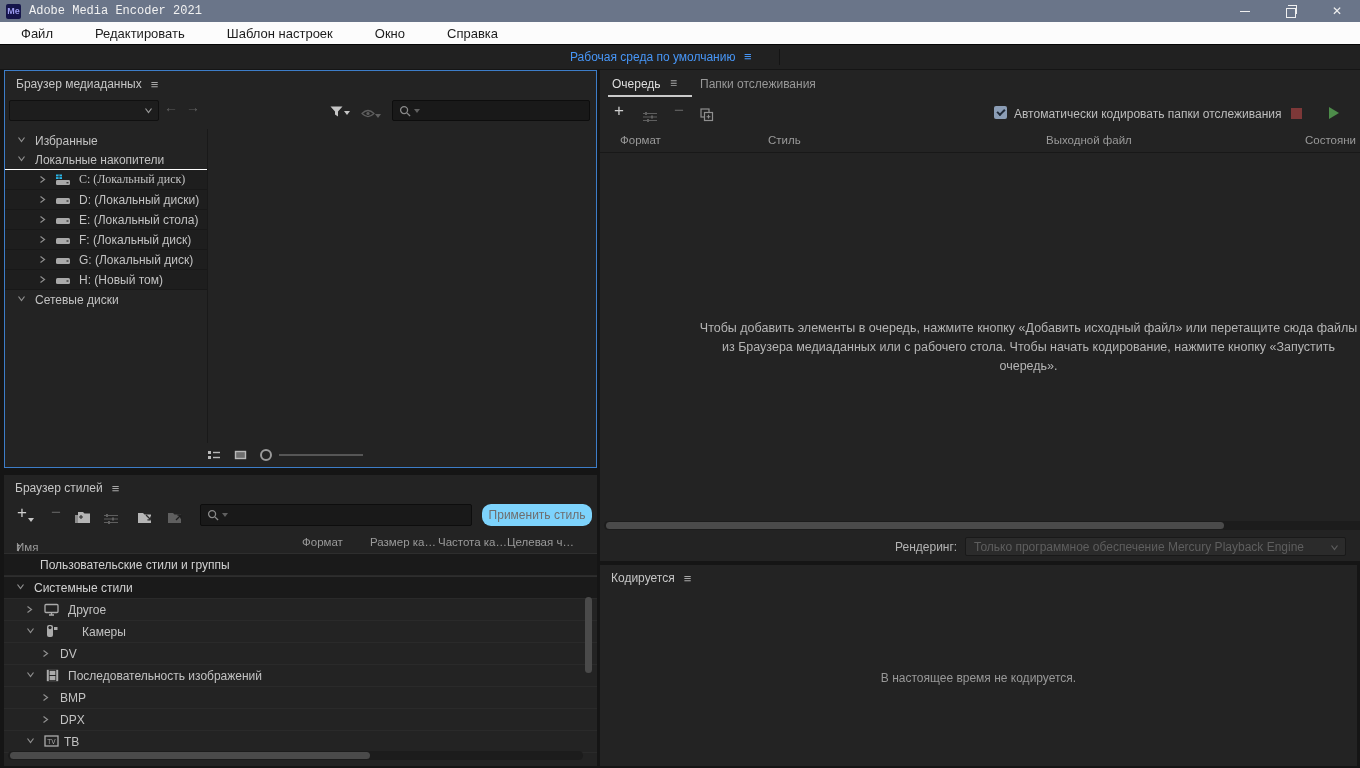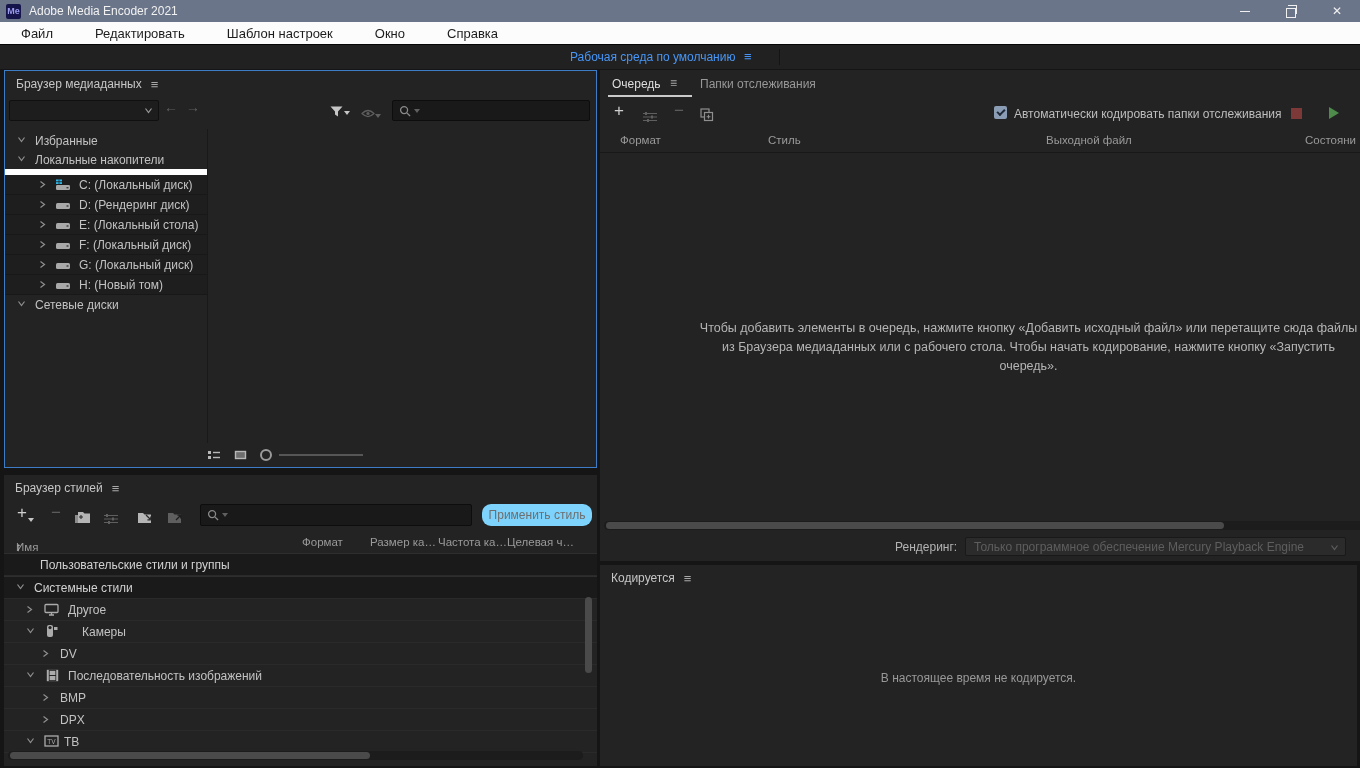--- a/index.html
+++ b/index.html
@@ -2,21 +2,21 @@
 <html><head>
 <meta charset="utf-8">
 <style>
   html,body{margin:0;padding:0;background:#000;}
   .screen{position:relative;width:1360px;height:768px;overflow:hidden;background:#151515;
           font-family:"Liberation Sans",sans-serif;-webkit-font-smoothing:antialiased;}
   
   .titlebar{position:absolute;top:0;left:0;right:0;height:22px;background:#6a7589;display:flex;align-items:center;}
   .me-logo{width:15px;height:15px;margin-left:6px;border-radius:2px;background:#15154b;color:#9b9bf0;
            font-size:9px;font-weight:bold;display:flex;align-items:center;justify-content:center;}
-  .win-title{color:#f2f2f2;font-size:12px;margin-left:8px;}
+  .win-title{color:#f2f2f2;font-size:12px;margin-left:8px;font-family:Liberation Mono, monospace;}
   .win-controls{margin-left:auto;display:flex;height:100%;}
   .wc{width:46px;display:flex;align-items:center;justify-content:center;color:#f0f0f0;font-size:12px;}
   .wc-min span{display:block;width:10px;height:1px;background:#f0f0f0;overflow:hidden;text-indent:-99px;}
   .restore{width:8px;height:8px;border:1px solid #f0f0f0;position:relative;margin-top:3px;}
   .restore::before{content:"";position:absolute;left:1px;top:-4px;width:8px;height:8px;
                    border-top:1px solid #f0f0f0;border-right:1px solid #f0f0f0;}
   
   .menubar{position:absolute;top:22px;left:0;right:0;height:22px;background:#fcfcfc;display:flex;align-items:center;}
   .menu-item{padding:0 21px;font-size:13px;color:#1c1c1c;}
   
@@ -40,21 +40,21 @@
   .nav-arrow{position:absolute;top:2px;font-size:14px;color:#5f5f5f;}
   .mb-filter{position:absolute;left:325px;top:6px;}
   .mb-filter .caret{position:relative;top:-2px;left:1px;}
   .mb-eye{position:absolute;left:356px;top:7px;}
   .mb-search{position:absolute;left:387px;top:3px;width:184px;height:19px;}
   .mb-tree{position:absolute;top:58px;left:0;width:202px;bottom:24px;border-right:1px solid #191919;padding-top:2px;}
   .mb-row{height:19px;display:flex;align-items:center;color:#c2c2c2;font-size:12px;position:relative;}
   .mb-row .chev{position:absolute;left:12px;top:5px;}
   .mb-row.l0 .lbl{margin-left:30px;}
   .mb-row.l1{background:#1e1e1e;border-bottom:1px solid #181818;}
-  .mb-row.l1.first{border-top:6px solid #ffffff;}
+  .mb-row.l1.first{border-top:1px solid #ffffff;font-family:Liberation Serif, serif;}
   .mb-row.l1 .chev{left:34px;}
   .mb-row.l1 .dicon{position:absolute;left:50px;top:4px;}
   .mb-row.l1 .lbl{margin-left:74px;}
   .mb-bottom{position:absolute;left:0;right:0;bottom:0;height:24px;display:flex;align-items:center;gap:13px;padding-left:202px;}
   .knob{width:8px;height:8px;border:2px solid #9a9a9a;border-radius:50%;}
   .track{width:84px;height:2px;background:#565656;margin-left:-6px;}
   
   #preset-browser{left:4px;top:475px;width:593px;height:291px;}
   .pb-toolbar{position:relative;height:30px;}
   .tbtn{position:absolute;top:2px;font-size:17px;color:#cfcfcf;line-height:20px;}
@@ -200,21 +200,21 @@
       <div class="mb-row l1">
         <span class="chev">
             <svg width="7" height="9" viewBox="0 0 7 9">
               <path d="M1.5 1.5 L5.5 4.5 L1.5 7.5" fill="none" stroke="currentColor" stroke-width="1.2"></path>
             </svg>
           </span>
         <span class="dicon"><svg width="16" height="12" viewBox="0 0 16 12">
               <rect x="1" y="4" width="14" height="6" rx="1.5" fill="#a9a9a9"></rect>
               <rect x="11.5" y="6.3" width="2" height="1.4" fill="#3a3a3a"></rect>
             </svg></span>
-        <span class="lbl">D: (Рендеринг диск)</span>
+        <span class="lbl">D: (Локальный диски)</span>
       </div>
       <div class="mb-row l1">
         <span class="chev">
             <svg width="7" height="9" viewBox="0 0 7 9">
               <path d="M1.5 1.5 L5.5 4.5 L1.5 7.5" fill="none" stroke="currentColor" stroke-width="1.2"></path>
             </svg>
           </span>
         <span class="dicon"><svg width="16" height="12" viewBox="0 0 16 12">
               <rect x="1" y="4" width="14" height="6" rx="1.5" fill="#a9a9a9"></rect>
               <rect x="11.5" y="6.3" width="2" height="1.4" fill="#3a3a3a"></rect>

